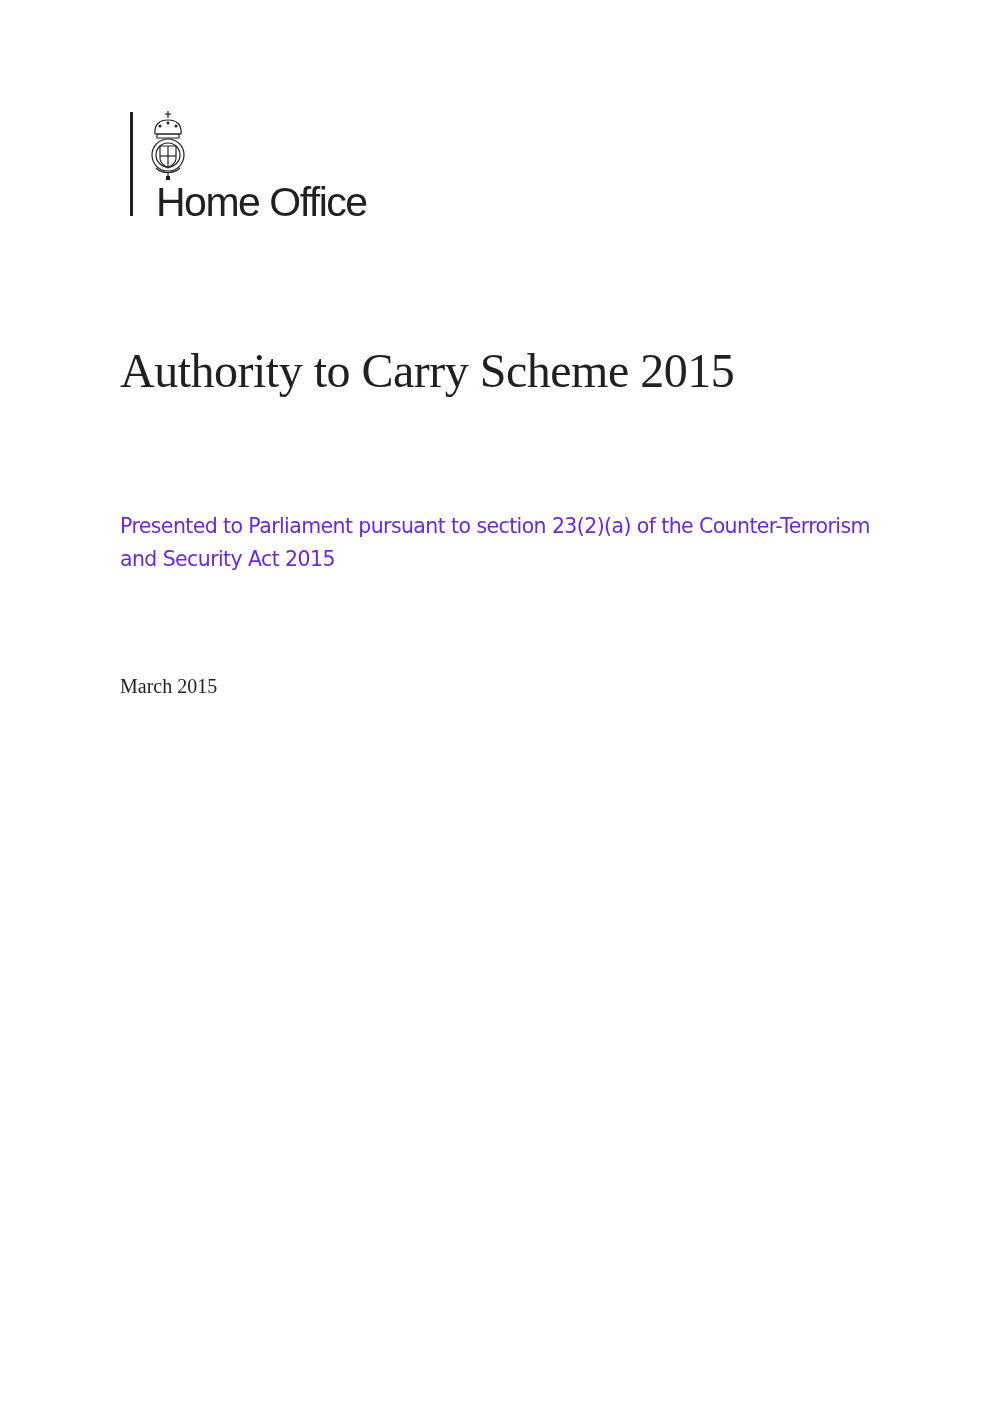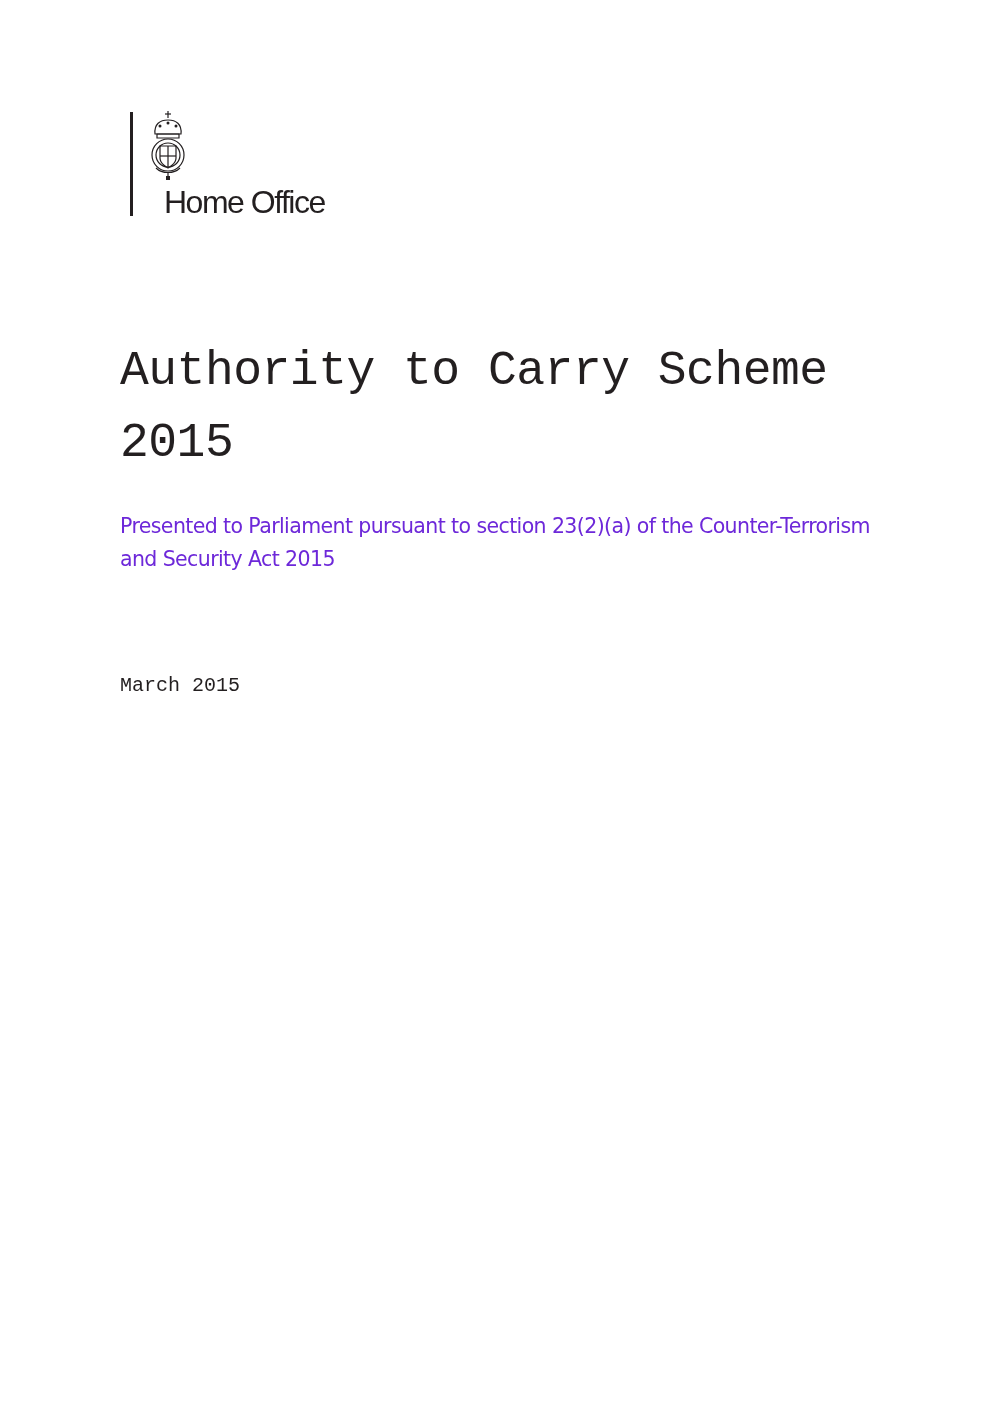--- a/index.html
+++ b/index.html
@@ -1,22 +1,22 @@
 <!DOCTYPE html>
 <html><head>
 <meta charset="utf-8">
 <style>
   html, body { margin:0; padding:0; background:#ffffff; }
   body { width:991px; height:1403px; position:relative; overflow:hidden; color:#231f20; }
   .logo-bar { position:absolute; left:130px; top:112px; width:3px; height:104px; background:#231f20; }
   .crest { position:absolute; left:148px; top:110px; width:40px; height:72px; }
-  .logo-text { position:absolute; left:164px; top:180px; font-family:"Liberation Sans", sans-serif; font-size:32px; letter-spacing:-1.5px; line-height:44px; color:#231f20; }
-  .title { position:absolute; left:120px; top:335px; width:760px; font-family:Liberation Mono, monospace; font-weight:300; font-size:48px; line-height:72px; color:#231f20; letter-spacing:-0.5px; }
+  .logo-text { position:absolute; left:156px; top:180px; font-family:"Liberation Sans", sans-serif; font-size:41px; letter-spacing:-1.5px; line-height:44px; color:#231f20; }
+  .title { position:absolute; left:120px; top:335px; width:760px; font-family:Liberation Serif, serif; font-weight:300; font-size:48px; line-height:72px; color:#231f20; letter-spacing:-0.5px; }
   .subtitle { position:absolute; left:120px; top:510px; width:760px; font-family:"DejaVu Sans", sans-serif; font-size:20.5px; line-height:33px; color:#6d28d9; letter-spacing:-0.6px; }
-  .date { position:absolute; left:120px; top:674px; font-family:Liberation Mono, monospace; font-size:20px; line-height:24px; color:#231f20; }
+  .date { position:absolute; left:120px; top:674px; font-family:Liberation Serif, serif; font-size:20px; line-height:24px; color:#231f20; }
 </style>
 </head>
 <body>
 
 <div>
   <div class="logo-bar"></div>
   <svg class="crest" viewBox="0 0 40 72">
     <g fill="none" stroke="#231f20" stroke-width="1.2">
       <line x1="20" y1="1" x2="20" y2="8"></line>
       <line x1="17" y1="4" x2="23" y2="4"></line>

